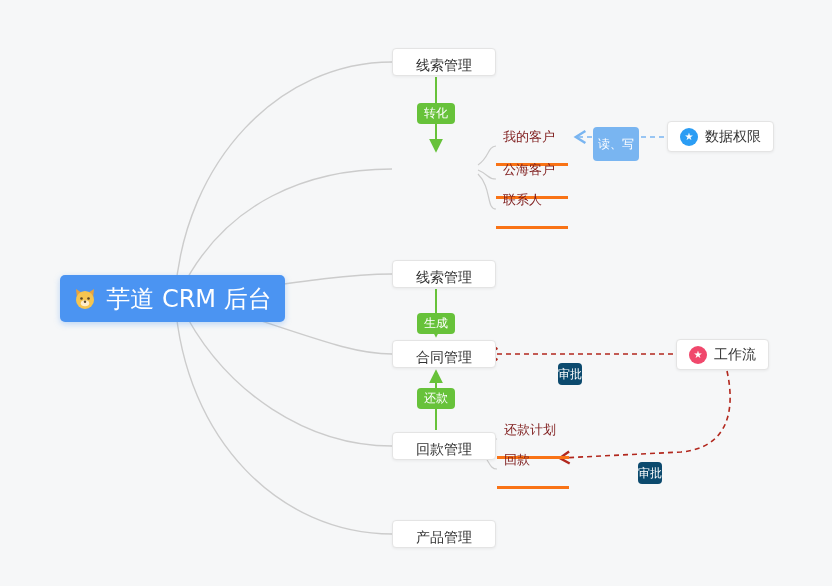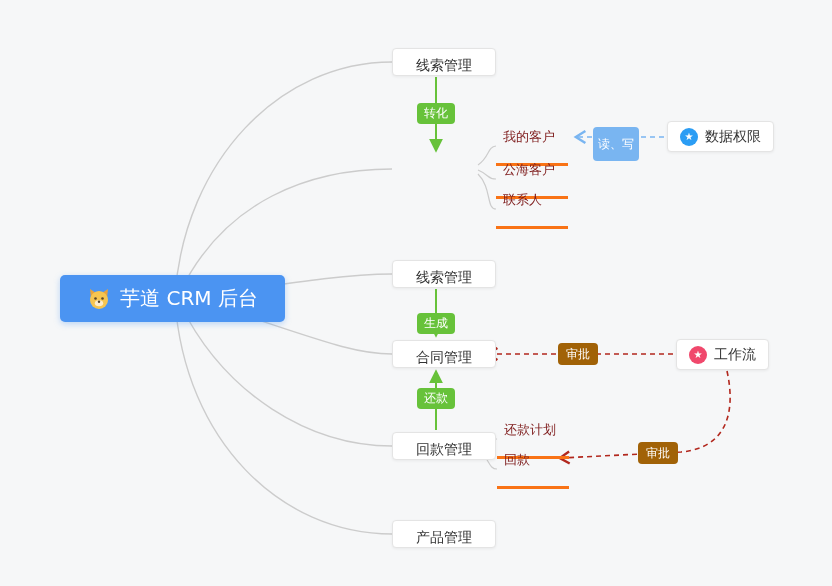--- a/index.html
+++ b/index.html
@@ -37,21 +37,21 @@
     top: 275px;
     width: 225px;
     height: 47px;
     background: #4b94f2;
     border-radius: 5px;
     display: flex;
     align-items: center;
     justify-content: center;
     gap: 9px;
     color: #ffffff;
-    font-size: 20px;
+    font-size: 24px;
     box-shadow: 0 2px 6px rgba(75,148,242,0.35);
   }
   .root-icon { display: flex; align-items: center; }
 
   .sub-item {
     position: absolute;
     width: 72px;
     font-size: 13px;
     color: #7f1d1d;
     padding: 0 0 17px 7px;
@@ -64,21 +64,21 @@
     color: #ffffff;
     font-size: 12px;
     border-radius: 4px;
     display: flex;
     align-items: center;
     justify-content: center;
     white-space: nowrap;
   }
   .badge.green { background: #67c23a; width: 38px; height: 21px; }
   .badge.blue  { background: #79b5f1; width: 46px; height: 34px; }
-  .badge.red   { background: #a16207; width: 40px; height: 22px; }
+  .badge.red   { background: #0c4a6e; width: 24px; height: 22px; margin-top: 20px; }
 
   .side-node {
     position: absolute;
     height: 31px;
     background: #ffffff;
     border: 1px solid #e4e4e4;
     border-radius: 4px;
     display: flex;
     align-items: center;
     padding: 0 12px;

